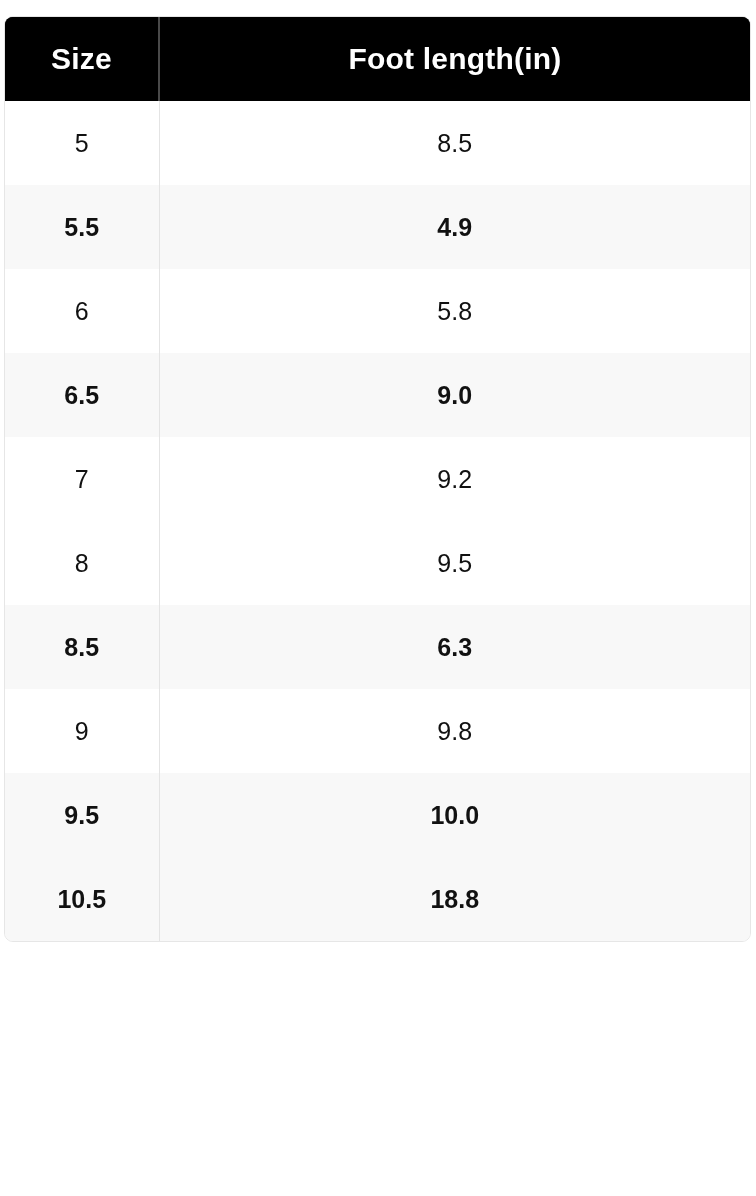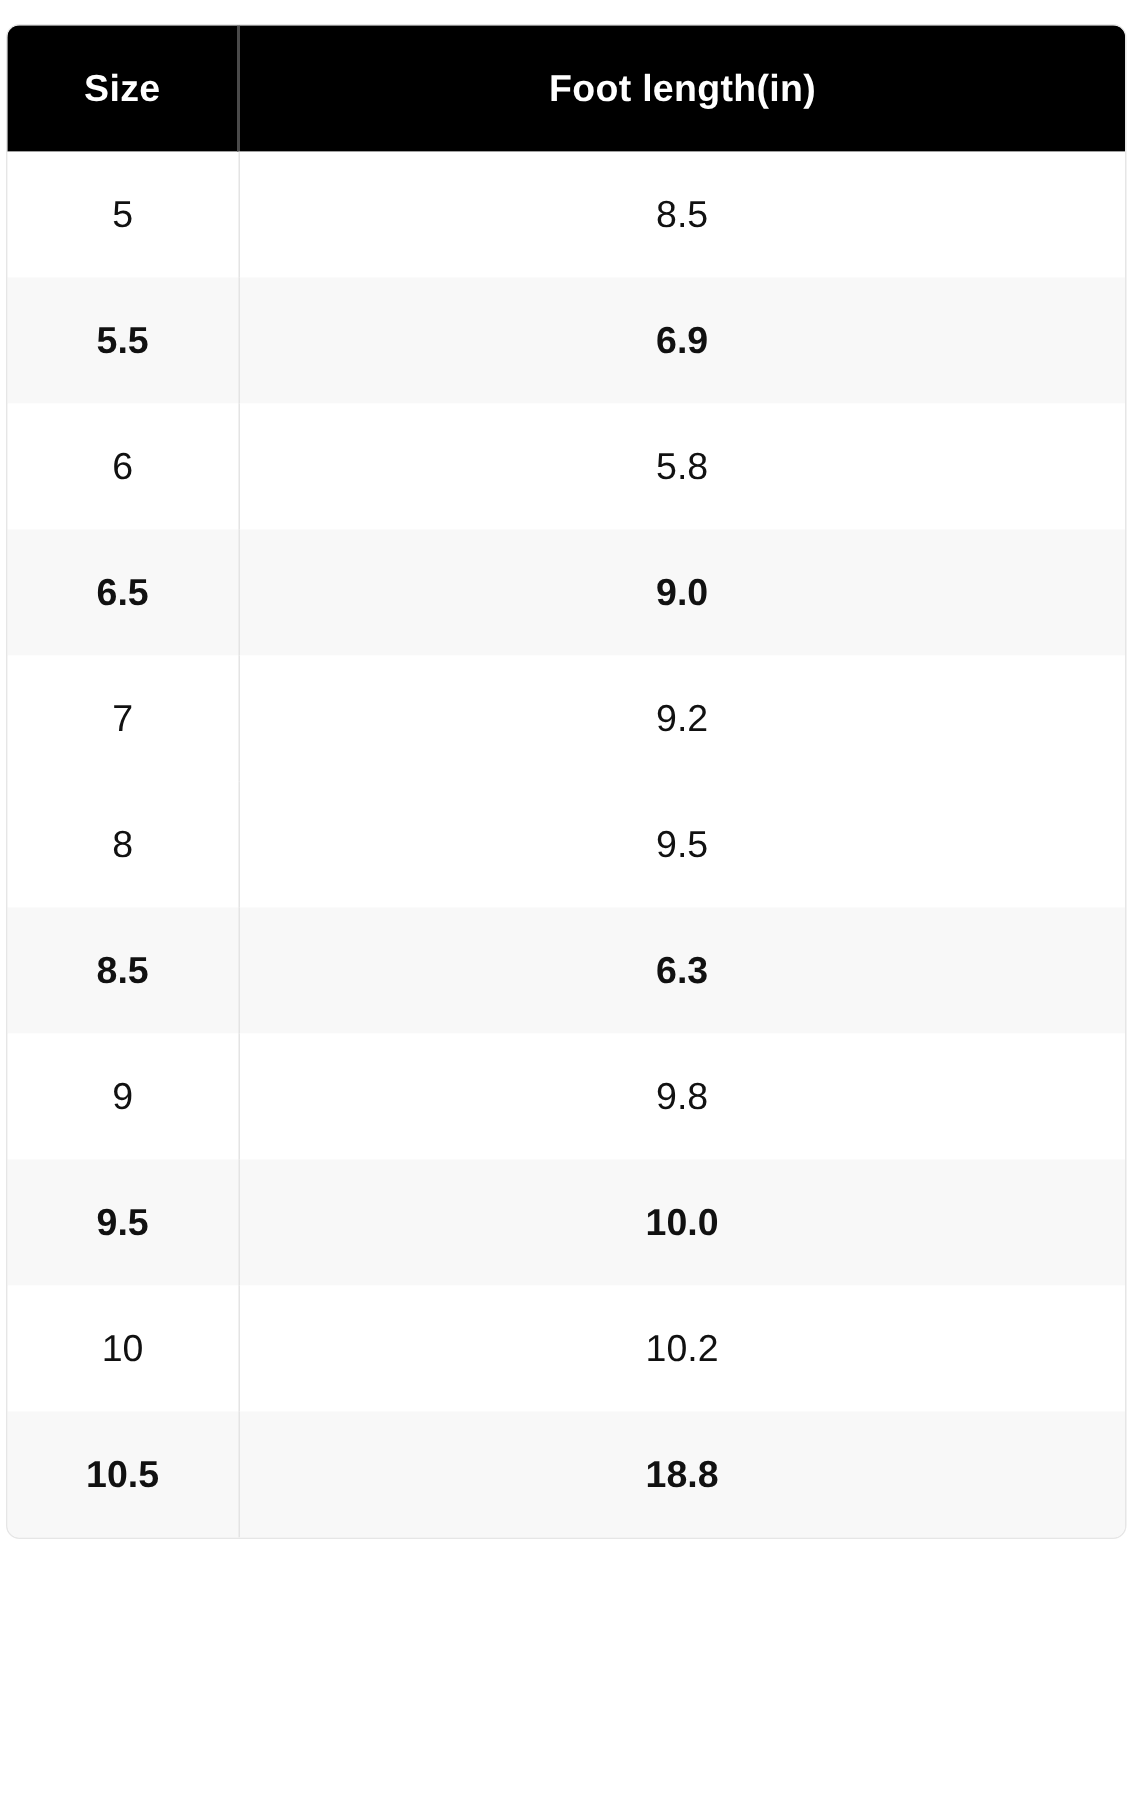--- a/index.html
+++ b/index.html
@@ -42,21 +42,21 @@
   table.size-table col.col-size { width: 154px; }
   table.size-table col.col-value { width: auto; }
 
   thead tr.header-row {
     background: #000000;
   }
 
   thead th {
     background: #000000;
     color: #ffffff;
-    font-size: 25px;
+    font-size: 30px;
     font-weight: 700;
     letter-spacing: 0.2px;
     height: 84px;
     padding: 0;
     text-align: center;
     vertical-align: middle;
     border: none;
   }
 
   thead th.th-size {
@@ -97,21 +97,21 @@
           <th class="th-value">Foot length(in)</th>
         </tr>
       </thead>
       <tbody id="table-body">
           <tr class="row-odd">
             <td class="cell-size">5</td>
             <td class="cell-value">8.5</td>
           </tr>
           <tr class="row-even">
             <td class="cell-size">5.5</td>
-            <td class="cell-value">6.9</td>
+            <td class="cell-value">4.9</td>
           </tr>
           <tr class="row-odd">
             <td class="cell-size">6</td>
             <td class="cell-value">5.8</td>
           </tr>
           <tr class="row-even">
             <td class="cell-size">6.5</td>
             <td class="cell-value">9.0</td>
           </tr>
           <tr class="row-odd">
@@ -127,24 +127,20 @@
             <td class="cell-value">6.3</td>
           </tr>
           <tr class="row-odd">
             <td class="cell-size">9</td>
             <td class="cell-value">9.8</td>
           </tr>
           <tr class="row-even">
             <td class="cell-size">9.5</td>
             <td class="cell-value">10.0</td>
           </tr>
-          <tr class="row-odd">
-            <td class="cell-size">10</td>
-            <td class="cell-value">10.2</td>
-          </tr>
           <tr class="row-even">
             <td class="cell-size">10.5</td>
             <td class="cell-value">18.8</td>
           </tr>
         </tbody>
     </table>
   </div>
 </div>
 
 </body></html>

